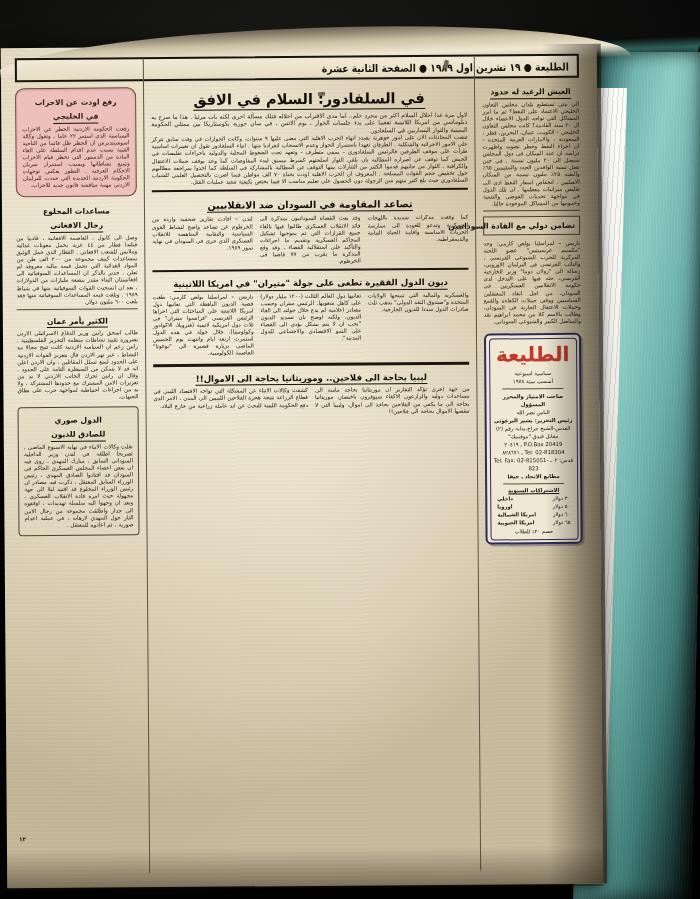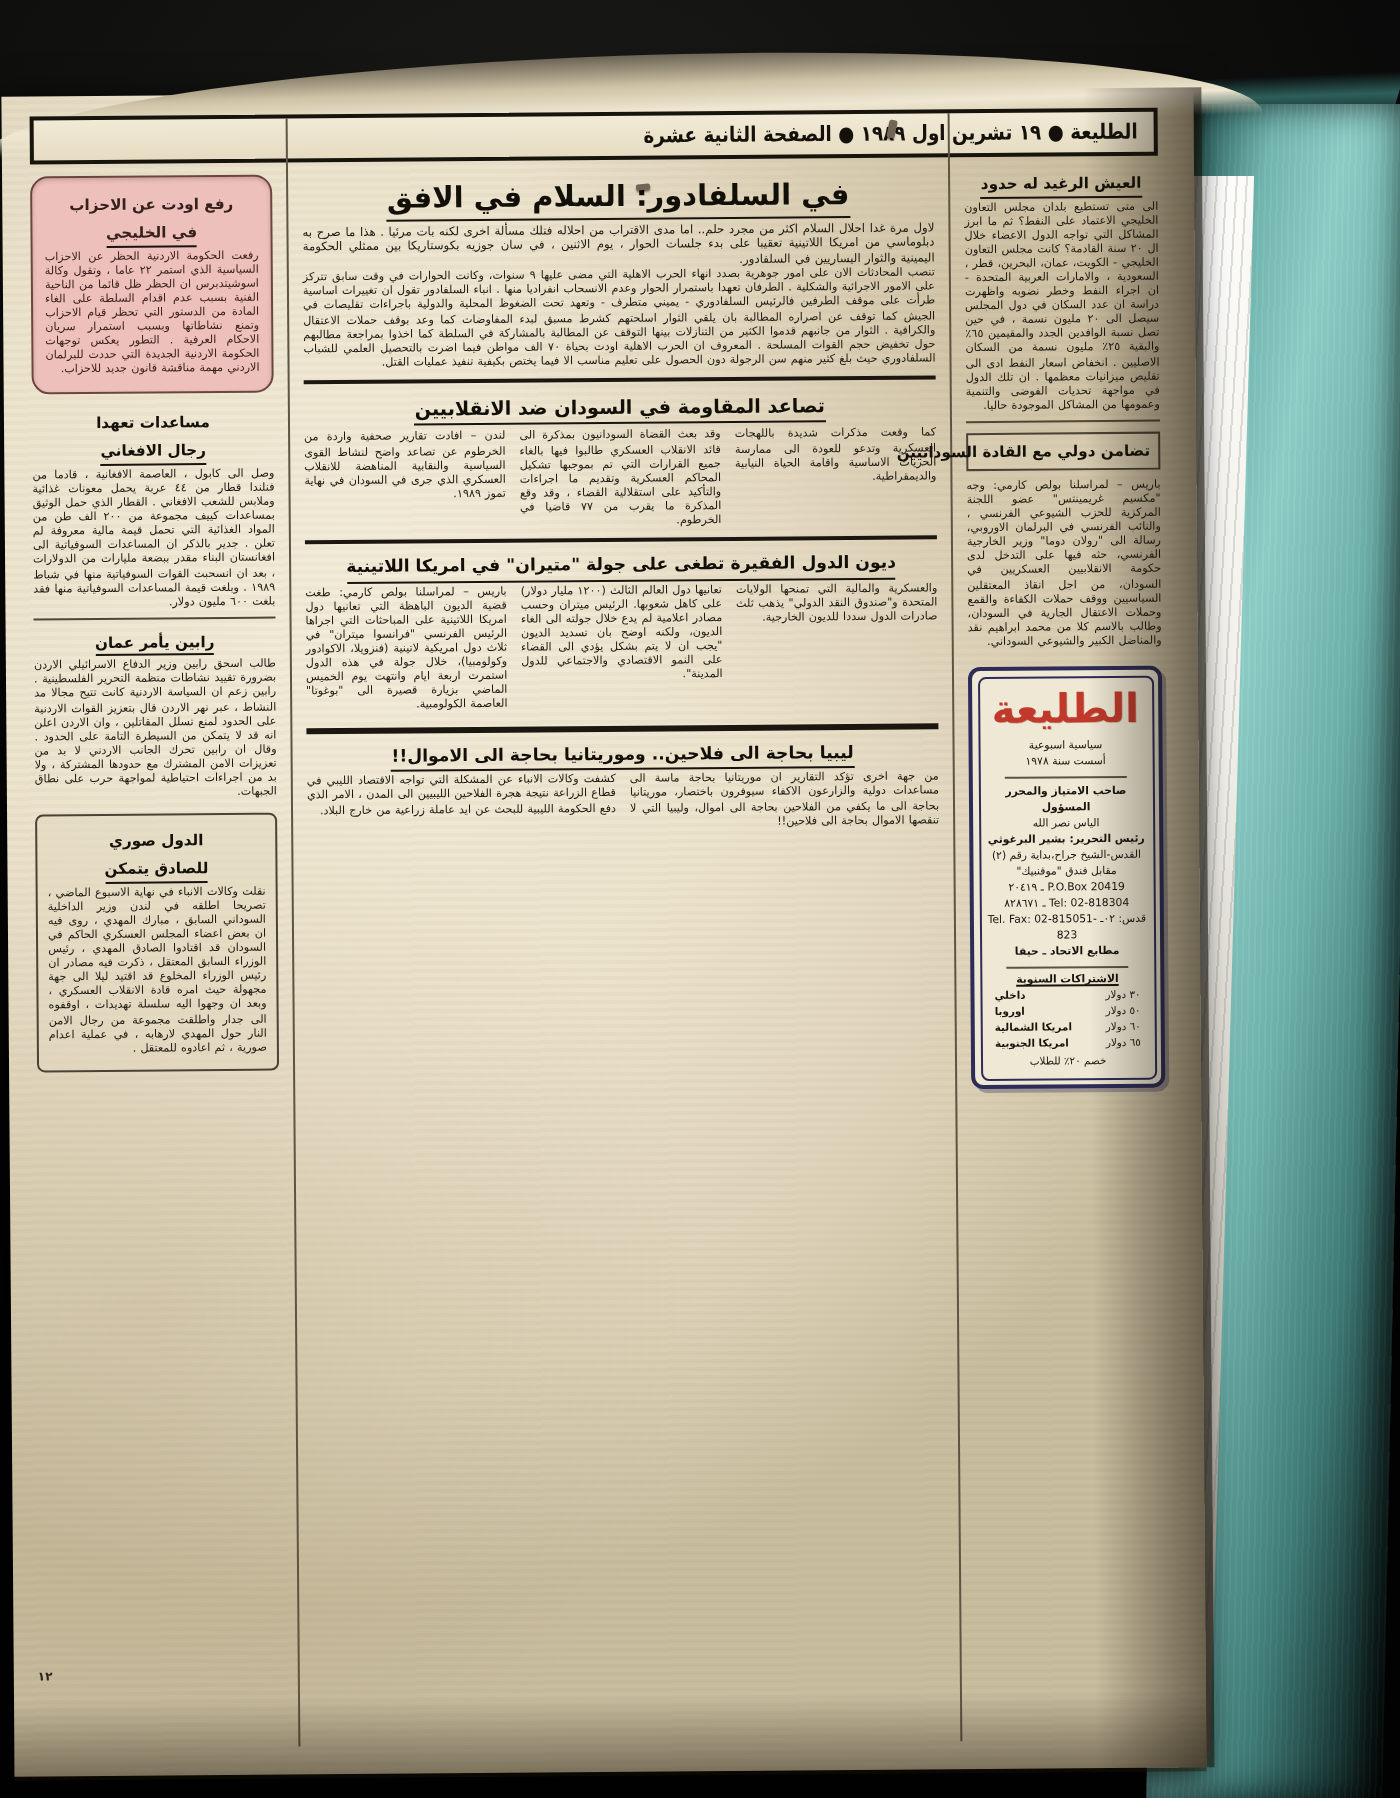--- a/index.html
+++ b/index.html
@@ -334,40 +334,40 @@
 
           <div class="pinkbox">
             <div class="hl-col">رفع اودت عن الاحزاب</div>
             <div class="hl-col">
               <span class="hl-underline">في الخليجي</span>
             </div>
             <div class="realtext">رفعت الحكومة الاردنية الحظر عن الاحزاب السياسية الذي استمر ٢٢ عاما ، وتقول وكالة اسوشيتدبرس ان الحظر ظل قائما من الناحية الفنية بسبب عدم اقدام السلطة على الغاء المادة من الدستور التي تحظر قيام الاحزاب وتمنع نشاطاتها وبسبب استمرار سريان الاحكام العرفية . التطور يعكس توجهات الحكومة الاردنية الجديدة التي حددت للبرلمان الاردني مهمة مناقشة قانون جديد للاحزاب.</div>
           </div>
 
           <div>
-            <div class="hl-col">مساعدات تعهدا</div>
+            <div class="hl-col">مساعدات المخلوع</div>
             <div class="hl-col">
               <span class="hl-underline">رجال الافغاني</span>
             </div>
             <div class="realtext">وصل الى كابول ، العاصمة الافغانية ، قادما من فنلندا قطار من ٤٤ عربة يحمل معونات غذائية وملابس للشعب الافغاني . القطار الذي حمل الوثيق بمساعدات كييف مجموعة من ٢٠٠ الف طن من المواد الغذائية التي تحمل قيمة مالية معروفة لم تعلن . جدير بالذكر ان المساعدات السوفياتية الى افغانستان البناء مقدر ببضعة مليارات من الدولارات ، بعد ان انسحبت القوات السوفياتية منها في شباط ١٩٨٩ . وبلغت قيمة المساعدات السوفياتية منها فقد بلغت ٦٠٠ مليون دولار.</div>
           </div>
 
           <div class="rule-thin"></div>
 
           <div>
             <div class="hl-col">
-              <span class="hl-underline">رابين يأمر عمان</span>
+              <span class="hl-underline">الكثير يأمر عمان</span>
             </div>
             <div class="realtext">طالب اسحق رابين وزير الدفاع الاسرائيلي الاردن بضرورة تقييد نشاطات منظمة التحرير الفلسطينية . رابين زعم ان السياسة الاردنية كانت تتيح مجالا مد النشاط ، عبر نهر الاردن قال بتعزيز القوات الاردنية على الحدود لمنع تسلل المقاتلين ، وان الاردن اعلن انه قد لا يتمكن من السيطرة التامة على الحدود . وقال ان رابين تحرك الجانب الاردني لا بد من تعزيزات الامن المشترك مع حدودها المشتركة ، ولا بد من اجراءات احتياطية لمواجهة حرب على نطاق الجبهات.</div>
           </div>
 
           <div class="greybox">
             <div class="hl-col">الدول صوري</div>
             <div class="hl-col">
-              <span class="hl-underline">للصادق يتمكن</span>
+              <span class="hl-underline">للصادق للديون</span>
             </div>
             <div class="realtext">نقلت وكالات الانباء في نهاية الاسبوع الماضي ، تصريحا اطلقه في لندن وزير الداخلية السوداني السابق ، مبارك المهدي ، روى فيه ان بعض اعضاء المجلس العسكري الحاكم في السودان قد اقتادوا الصادق المهدي ، رئيس الوزراء السابق المعتقل ، ذكرت فيه مصادر ان رئيس الوزراء المخلوع قد اقتيد ليلا الى جهة مجهولة حيث امره قادة الانقلاب العسكري ، وبعد ان وجهوا اليه سلسلة تهديدات ، اوقفوه الى جدار واطلقت مجموعة من رجال الامن النار حول المهدي لارهابه ، في عملية اعدام صورية ، ثم اعادوه للمعتقل .</div>
           </div>
 
           <div class="pagenum">١٢</div>
         </div>
 
       </div>
     </div>
 

